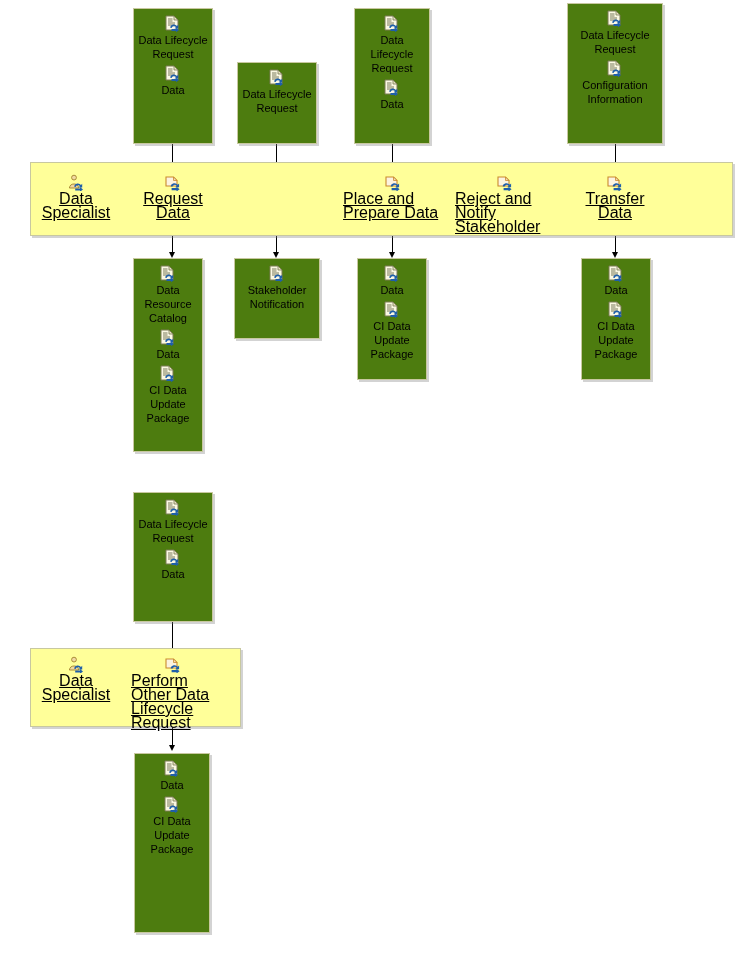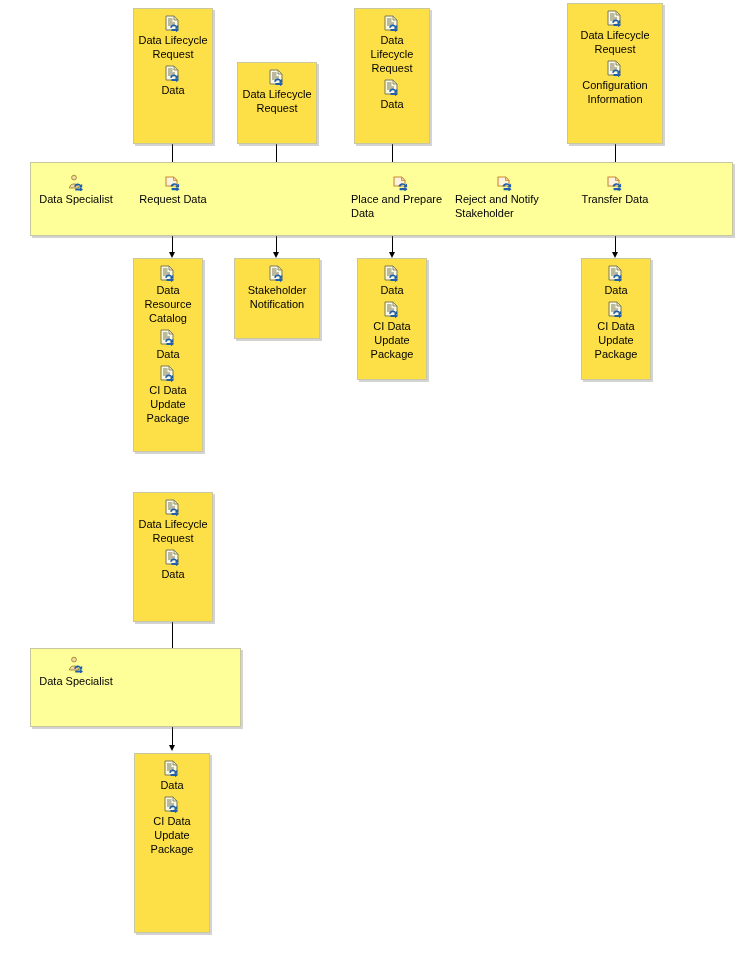--- a/index.html
+++ b/index.html
@@ -21,21 +21,21 @@
   #canvas {
     position: absolute;
     left: 0; top: 0;
     width: 752px;
     height: 976px;
   }
 
   
   .artifact-box {
     position: absolute;
-    background: #fde047;
+    background: #4d7c0f;
     border: 1px solid #c8c8a0;
     box-sizing: border-box;
     box-shadow: 2px 2px 0 rgba(128,128,128,0.35);
     padding: 6px 4px 8px 4px;
     text-align: center;
   }
   .artifact-item {
     margin: 0 0 4px 0;
     line-height: 14px;
   }
@@ -53,21 +53,22 @@
     position: absolute;
     background: #ffff99;
     border: 1px solid #c8c8a0;
     box-sizing: border-box;
     box-shadow: 2px 2px 0 rgba(128,128,128,0.35);
   }
   .band-node {
     position: absolute;
     text-align: center;
     line-height: 14px;
-    font-size: 11px;
+    font-size: 16px;
+    text-decoration: underline;
   }
   .band-node .node-label {
     display: block;
     margin-top: 1px;
   }
 
   
   .icon {
     display: block;
     margin: 0 auto 1px auto;
@@ -274,21 +275,21 @@
         <path d="M2 3 h7.5 l3.5 3.5 v5.5 h-11 z" fill="#fcf3df" stroke="#c98a2e" stroke-width="1.1"></path>
         <path d="M9.5 3 v3.5 h3.5 z" fill="#f4dfb4" stroke="#c98a2e" stroke-width="0.8"></path>
         <path d="M6.5 12.3 a4.2 4.2 0 0 1 7.3 -1.6 l1.3 -1.3 v3.8 h-3.8 l1.4 -1.4 a2.5 2.5 0 0 0 -4.4 1 z" fill="#1f5fa9"></path>
         <path d="M15.6 15.2 l-3.1 -2.4 v1.3 h-4.9 v2.1 h4.9 v1.3 z" fill="#1f5fa9"></path>
       </svg>
     </span>
     <span class="node-label">Request Data</span>
   </div>
 
 
-  <div class="band-node" style="left:343px; top:174px; width:98px; text-align:left;margin-left:8px;">
+  <div class="band-node" style="left:343px; top:174px; width:98px; text-align:left;">
     <span class="icon" style="margin:0 0 1px 41px;">
       <svg width="18" height="17" viewBox="0 0 18 17">
         <path d="M2 3 h7.5 l3.5 3.5 v5.5 h-11 z" fill="#fcf3df" stroke="#c98a2e" stroke-width="1.1"></path>
         <path d="M9.5 3 v3.5 h3.5 z" fill="#f4dfb4" stroke="#c98a2e" stroke-width="0.8"></path>
         <path d="M6.5 12.3 a4.2 4.2 0 0 1 7.3 -1.6 l1.3 -1.3 v3.8 h-3.8 l1.4 -1.4 a2.5 2.5 0 0 0 -4.4 1 z" fill="#1f5fa9"></path>
         <path d="M15.6 15.2 l-3.1 -2.4 v1.3 h-4.9 v2.1 h4.9 v1.3 z" fill="#1f5fa9"></path>
       </svg>
     </span>
     <span class="node-label">Place and Prepare Data</span>
   </div>
@@ -510,20 +511,31 @@
       <svg width="18" height="17" viewBox="0 0 18 17">
         <circle cx="7" cy="3.6" r="2.4" fill="#f2d9a0" stroke="#a0822c" stroke-width="0.9"></circle>
         <path d="M2.4 14 a4.7 4.7 0 0 1 9.3 0 z" fill="#f2d9a0" stroke="#a0822c" stroke-width="0.9"></path>
         <path d="M7 12.5 a4 4 0 0 1 7 -1.5 l1.2 -1.2 v3.6 h-3.6 l1.3 -1.3 a2.4 2.4 0 0 0 -4.2 0.9 z" fill="#1f5fa9"></path>
         <path d="M16 15.5 l-3 -2.4 v1.3 h-4.8 v2.1 h4.8 v1.3 z" fill="#1f5fa9"></path>
       </svg>
     </span>
     <span class="node-label">Data Specialist</span>
   </div>
 
+  <div class="band-node" style="left:131px; top:656px; width:84px; text-align:left;">
+    <span class="icon" style="margin:0 0 1px 33px;">
+      <svg width="18" height="17" viewBox="0 0 18 17">
+        <path d="M2 3 h7.5 l3.5 3.5 v5.5 h-11 z" fill="#fcf3df" stroke="#c98a2e" stroke-width="1.1"></path>
+        <path d="M9.5 3 v3.5 h3.5 z" fill="#f4dfb4" stroke="#c98a2e" stroke-width="0.8"></path>
+        <path d="M6.5 12.3 a4.2 4.2 0 0 1 7.3 -1.6 l1.3 -1.3 v3.8 h-3.8 l1.4 -1.4 a2.5 2.5 0 0 0 -4.4 1 z" fill="#1f5fa9"></path>
+        <path d="M15.6 15.2 l-3.1 -2.4 v1.3 h-4.9 v2.1 h4.9 v1.3 z" fill="#1f5fa9"></path>
+      </svg>
+    </span>
+    <span class="node-label">Perform Other Data Lifecycle Request</span>
+  </div>
 
   <div class="artifact-box" style="left:134px; top:753px; width:76px; height:180px;">
     <div class="artifact-item">
       <span class="icon">
         <svg width="18" height="17" viewBox="0 0 18 17">
           <path d="M2 1 h8 l4 4 v10 h-12 z" fill="#fbf8e3" stroke="#7a7a55" stroke-width="1"></path>
           <path d="M10 1 v4 h4 z" fill="#e8e4c0" stroke="#7a7a55" stroke-width="0.8"></path>
           <g stroke="#5a5a3a" stroke-width="0.8">
             <line x1="4" y1="4" x2="8.5" y2="4"></line>
               <line x1="4" y1="6" x2="8.5" y2="6"></line>

